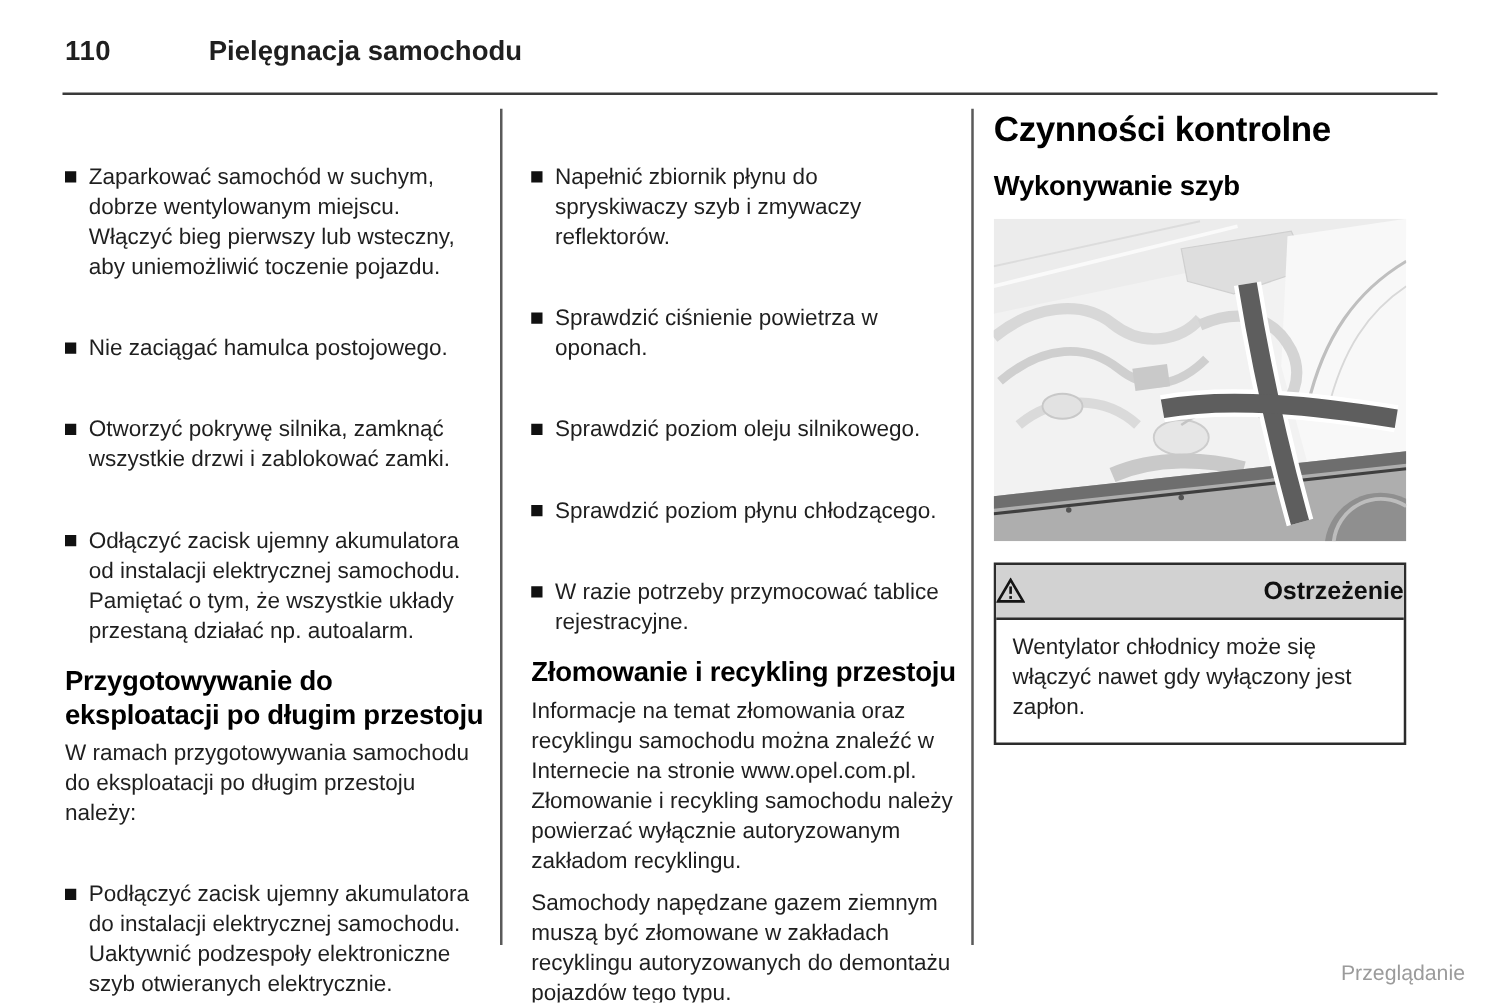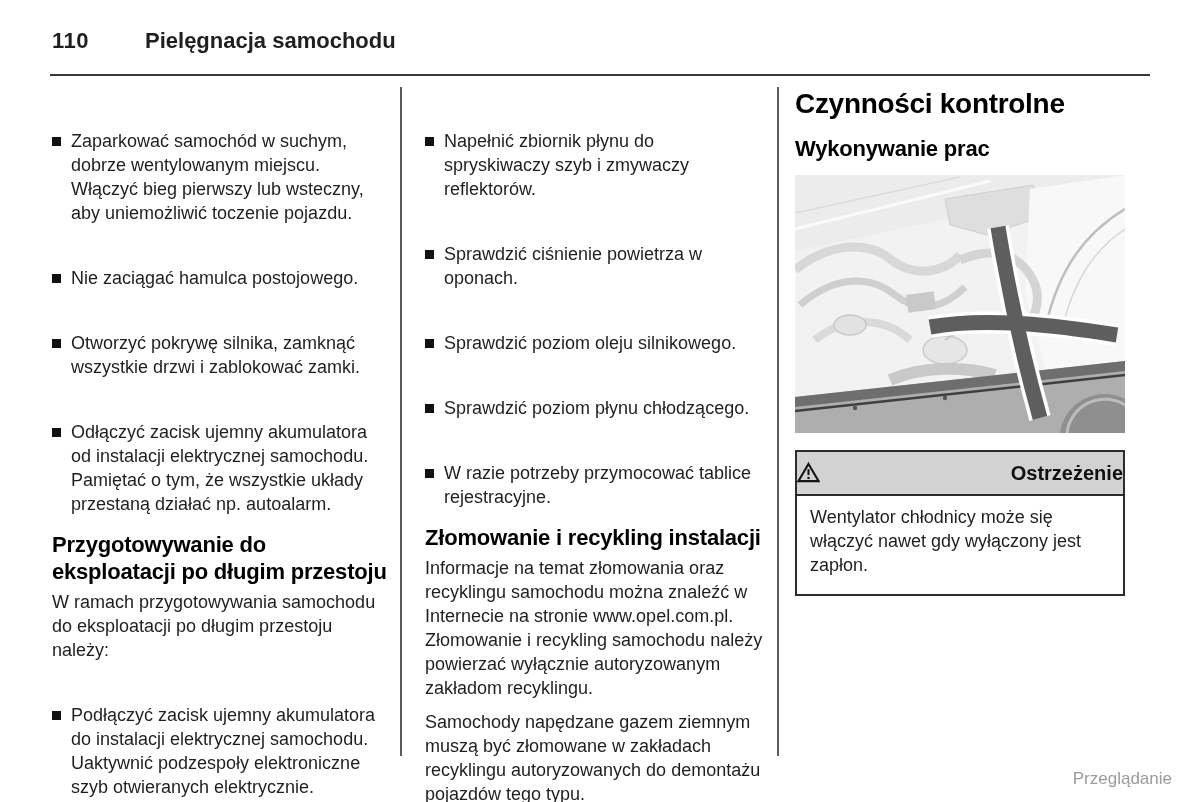--- a/index.html
+++ b/index.html
@@ -3,21 +3,21 @@
 <meta charset="utf-8">
 <style>
   * { margin:0; padding:0; box-sizing:border-box; }
   html,body { width:1200px; height:802px; background:#ffffff; overflow:hidden; }
   body { font-family:"Liberation Sans","DejaVu Sans",sans-serif; color:#1f1f1f; }
   .page { position:relative; width:1200px; height:802px; background:#fff; }
 
   
   .hdr { position:absolute; top:28px; left:52px; width:1098px; }
   .hdr .pagenum { font-size:22px; font-weight:bold; letter-spacing:.5px; }
-  .hdr .chapter { font-size:22px; font-weight:bold; margin-left:56px; }
+  .hdr .chapter { font-size:22px; font-weight:bold; margin-left:78px; }
   .hdr-rule { position:absolute; top:74px; left:50px; width:1100px; height:2px; background:#3a3a3a; }
 
   
   .vdiv { position:absolute; top:87px; width:2px; height:669px; background:#5a5a5a; }
   .vdiv.d1 { left:400px; }
   .vdiv.d2 { left:777px; }
 
   
   .col { position:absolute; top:88px; }
   .col1 { left:52px;  width:335px; }
@@ -111,30 +111,30 @@
       <li>
         <span class="sq"></span>
         <span class="btxt">Sprawdzić poziom płynu chłodzącego.</span>
       </li>
       <li>
         <span class="sq"></span>
         <span class="btxt">W razie potrzeby przymocować tablice rejestracyjne.</span>
       </li>
     </ul>
 
-    <h3 class="subhead">Złomowanie i recykling instalacji</h3>
+    <h3 class="subhead">Złomowanie i recykling przestoju</h3>
     <div class="paras">
       <p>Informacje na temat złomowania oraz recyklingu samochodu można znaleźć w Internecie na stronie www.opel.com.pl. Złomowanie i recykling samochodu należy powierzać wyłącznie autoryzowanym zakładom recyklingu.</p>
       <p>Samochody napędzane gazem ziemnym muszą być złomowane w zakładach recyklingu autoryzowanych do demontażu pojazdów tego typu.</p>
     </div>
   </section>
 
   <section class="col col3">
     <h1 class="h1">Czynności kontrolne</h1>
-    <h2 class="h2">Wykonywanie prac</h2>
+    <h2 class="h2">Wykonywanie szyb</h2>
 
     <svg class="photo" viewBox="0 0 330 258" xmlns="http://www.w3.org/2000/svg">
       <rect x="0" y="0" width="330" height="258" fill="#f2f2f2"></rect>
       <g>
         <polygon points="0,0 330,0 330,16 160,42 0,76" fill="#ececec"></polygon>
         <line x1="0" y1="54" x2="195" y2="6" stroke="#fafafa" stroke-width="3"></line>
         <line x1="0" y1="38" x2="165" y2="2" stroke="#dcdcdc" stroke-width="1.5"></line>
         <polygon points="150,24 238,10 252,40 192,60 155,50" fill="#dedede" stroke="#cfcfcf" stroke-width="1"></polygon>
       </g>
       <g>

